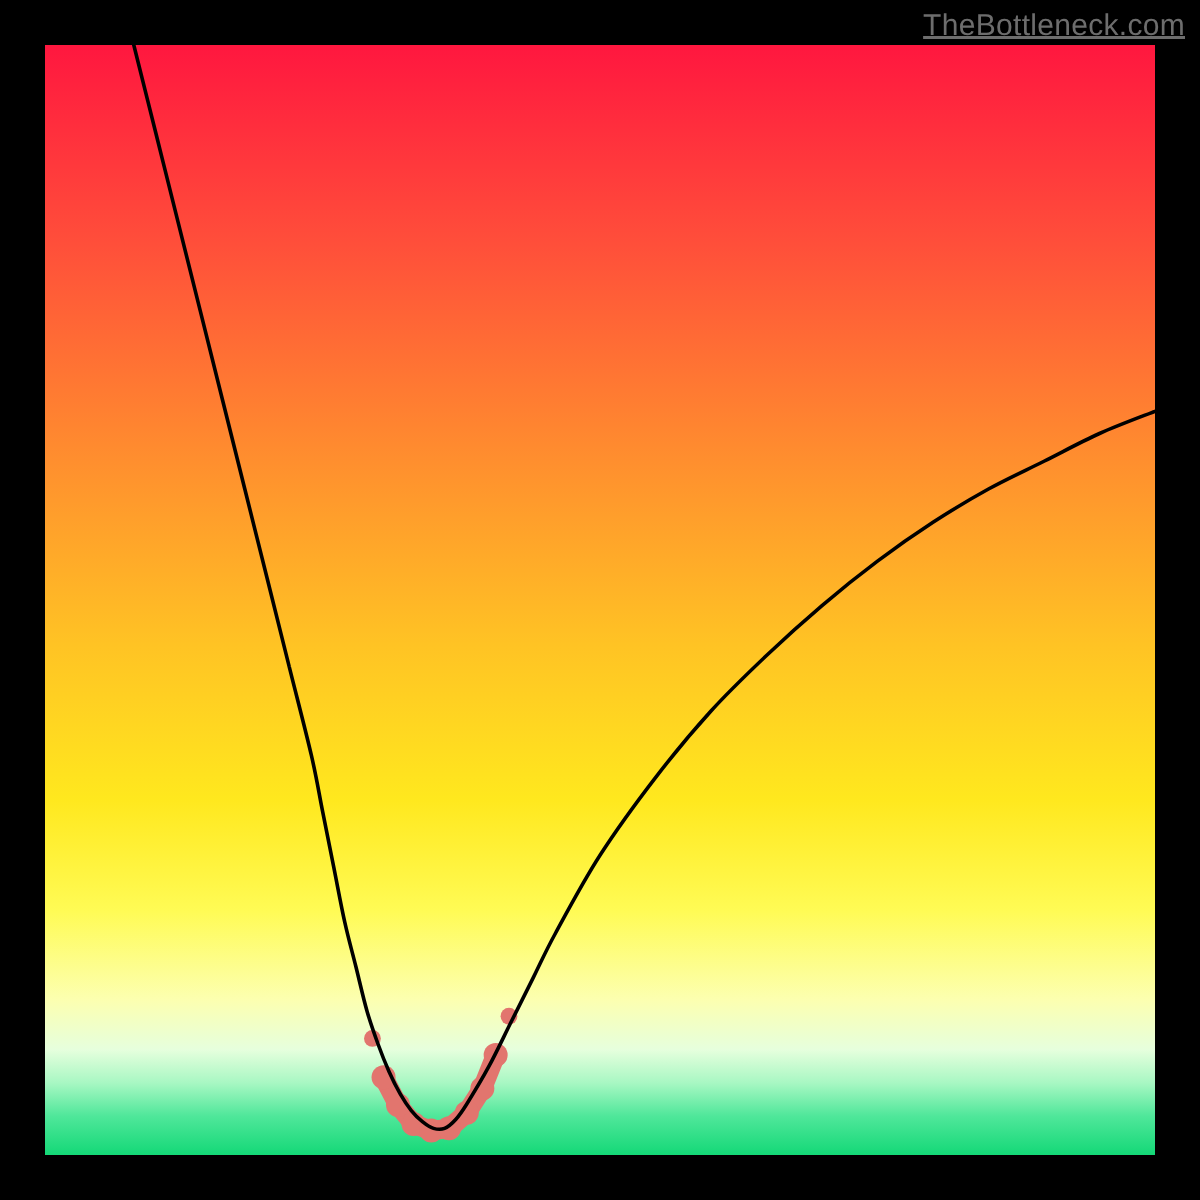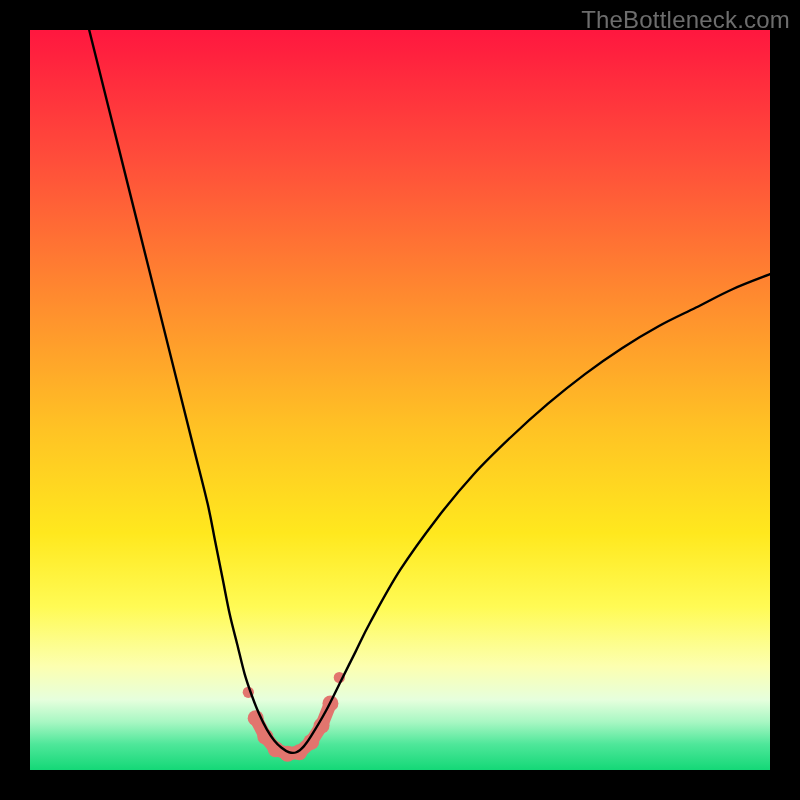--- a/index.html
+++ b/index.html
@@ -31,23 +31,24 @@
     left: 0;
     top: 0;
     width: 100%;
     height: 100%;
   }
   .watermark {
     position: absolute;
     top: 6px;
     right: 10px;
     color: #6d6d6d;
-    font-size: 24px;
+    font-size: 20px;
     font-weight: 500;
     letter-spacing: 0.2px;
+    text-decoration: underline;
   }
   svg.curve-layer {
     position: absolute;
     left: 0;
     top: 0;
     width: 100%;
     height: 100%;
   }
 </style>
 </head>

